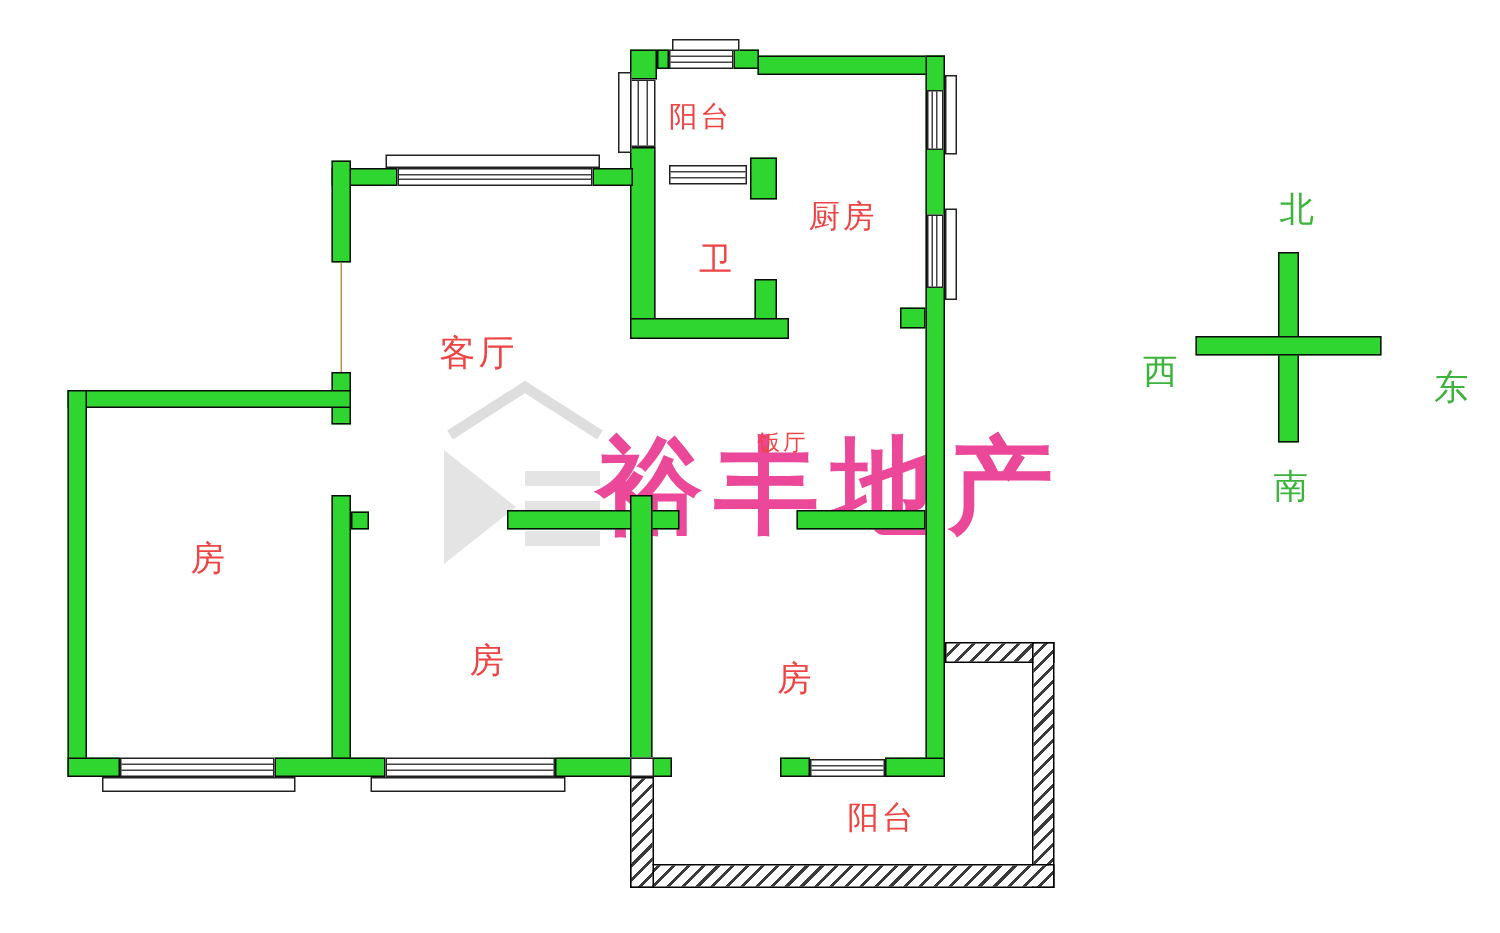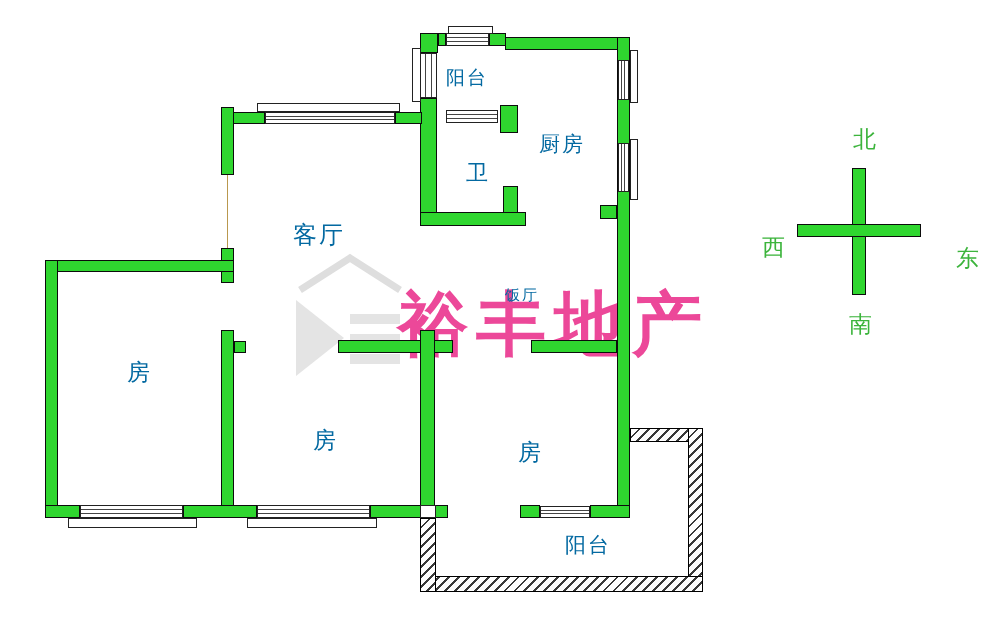--- a/index.html
+++ b/index.html
@@ -10,21 +10,21 @@
          background-image:linear-gradient(#444,#444),linear-gradient(#444,#444);
          background-repeat:no-repeat;background-size:100% 1px;background-position:0 30%,0 68%;}
   .win-v{position:absolute;background:#fff;border:1px solid #222;box-sizing:border-box;z-index:3;
          background-image:linear-gradient(#444,#444),linear-gradient(#444,#444);
          background-repeat:no-repeat;background-size:1px 100%;background-position:30% 0,68% 0;}
   .sill{position:absolute;background:#fff;border:1px solid #222;box-sizing:border-box;z-index:3;}
   .junction{position:absolute;background:#fff;border:1px solid #222;box-sizing:border-box;z-index:3;}
   .hatch{position:absolute;border:1px solid #000;box-sizing:border-box;z-index:1;
          background:repeating-linear-gradient(135deg,#ffffff 0 5px,#3a3a3a 5px 7px);}
   .thinline{position:absolute;width:1px;background:#b9984e;z-index:2;}
-  .label{position:absolute;color:#0369a1;z-index:4;white-space:nowrap;letter-spacing:2px;}
+  .label{position:absolute;color:#ef4444;z-index:4;white-space:nowrap;letter-spacing:2px;}
   .compass-label{position:absolute;color:#3cb43c;z-index:4;white-space:nowrap;}
   .watermark-text{position:absolute;color:#ec4899;font-weight:bold;z-index:0;
                   letter-spacing:8px;white-space:nowrap;user-select:none;}
   .watermark-logo{position:absolute;z-index:0;}
 </style>
 </head>
 <body>
 
 <div class="canvas">
 

